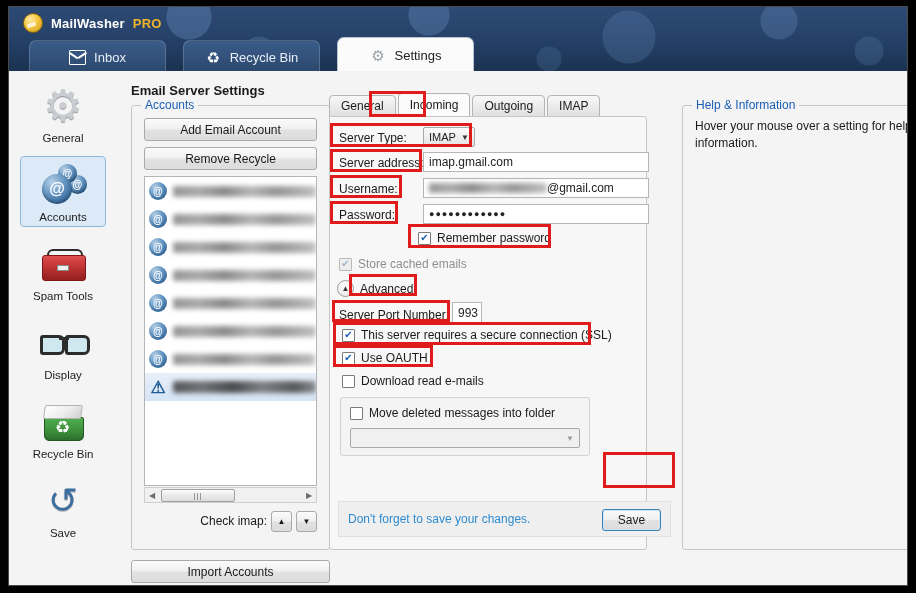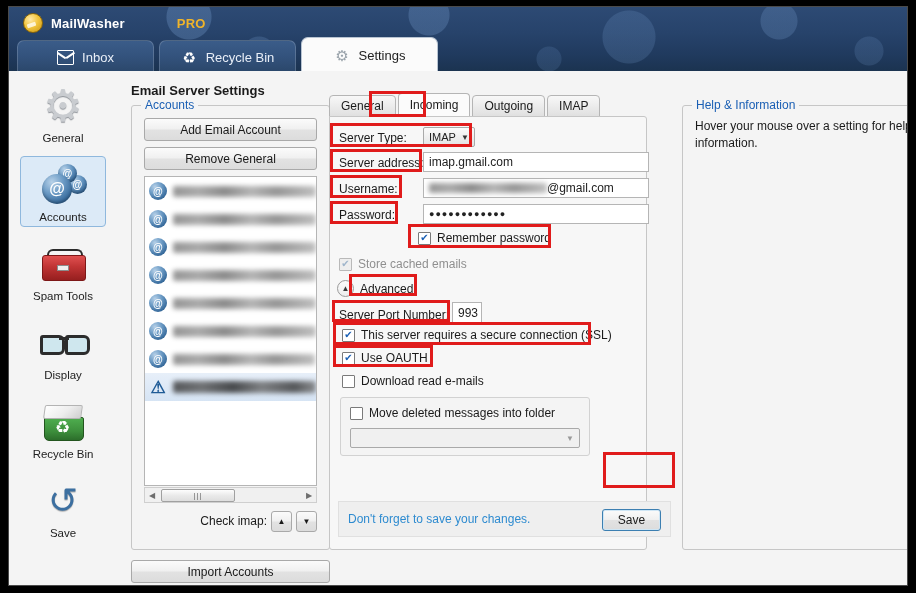--- a/index.html
+++ b/index.html
@@ -39,31 +39,32 @@
     background: radial-gradient(circle at 35% 30%, #ffe9a8 0%, #f3c63e 45%, #c99512 100%);
     border: 1px solid #8a6508;
     position: relative;
   }
   .brand-logo::after {
     content: ""; position: absolute; left: 3px; top: 9px;
     width: 9px; height: 4px; background: #fff; opacity: .75;
     transform: rotate(-20deg); border-radius: 1px;
   }
   .brand-name { font-size: 13px; font-weight: bold; color: #ffffff; letter-spacing: .2px; }
-  .brand-pro  { font-size: 13px; font-weight: bold; color: #f0b429; letter-spacing: .2px; margin-left: 44px; }
+  .brand-pro  { font-size: 13px; font-weight: bold; color: #f0b429; letter-spacing: .2px; }
 
   .tabstrip { position: absolute; left: 8px; top: 30px; display: flex; align-items: flex-end; }
   .wtab {
     height: 33px; min-width: 137px; padding: 0 18px;
     display: flex; align-items: center; justify-content: center; gap: 8px;
     border-radius: 7px 7px 0 0;
     font-size: 13px; color: #e8eef7;
     background: linear-gradient(180deg, #3b5c89 0%, #33527c 50%, #2a4669 100%);
     border: 1px solid rgba(255,255,255,.18); border-bottom: none;
     margin-right: 5px;
+    margin-left: 12px;
   }
   .wtab.active {
     background: #fbfbfb; color: #222;
     border: 1px solid #b8c4d2; border-bottom: none;
     height: 36px;
   }
   .tab-ico { width: 17px; height: 15px; position: relative; flex: none; }
   
   .ico-envelope { border: 1.6px solid #fff; border-radius: 1px; }
   .ico-envelope::before, .ico-envelope::after {
@@ -297,21 +298,21 @@
     </div>
 
     <div class="content">
 
       <div class="page-title">Email Server Settings</div>
 
       <div class="groupbox" id="accountsBox">
         <div class="gb-legend">Accounts</div>
 
         <div class="btn" id="btnAdd">Add Email Account</div>
-        <div class="btn" id="btnRemove">Remove General</div>
+        <div class="btn" id="btnRemove">Remove Recycle</div>
 
         <div class="acct-list">
           <div class="acct-row">
             <span class="acct-ico">@</span>
             <span class="acct-text" style="width:158px"></span>
           </div>
           <div class="acct-row">
             <span class="acct-ico">@</span>
             <span class="acct-text" style="width:152px"></span>
           </div>

